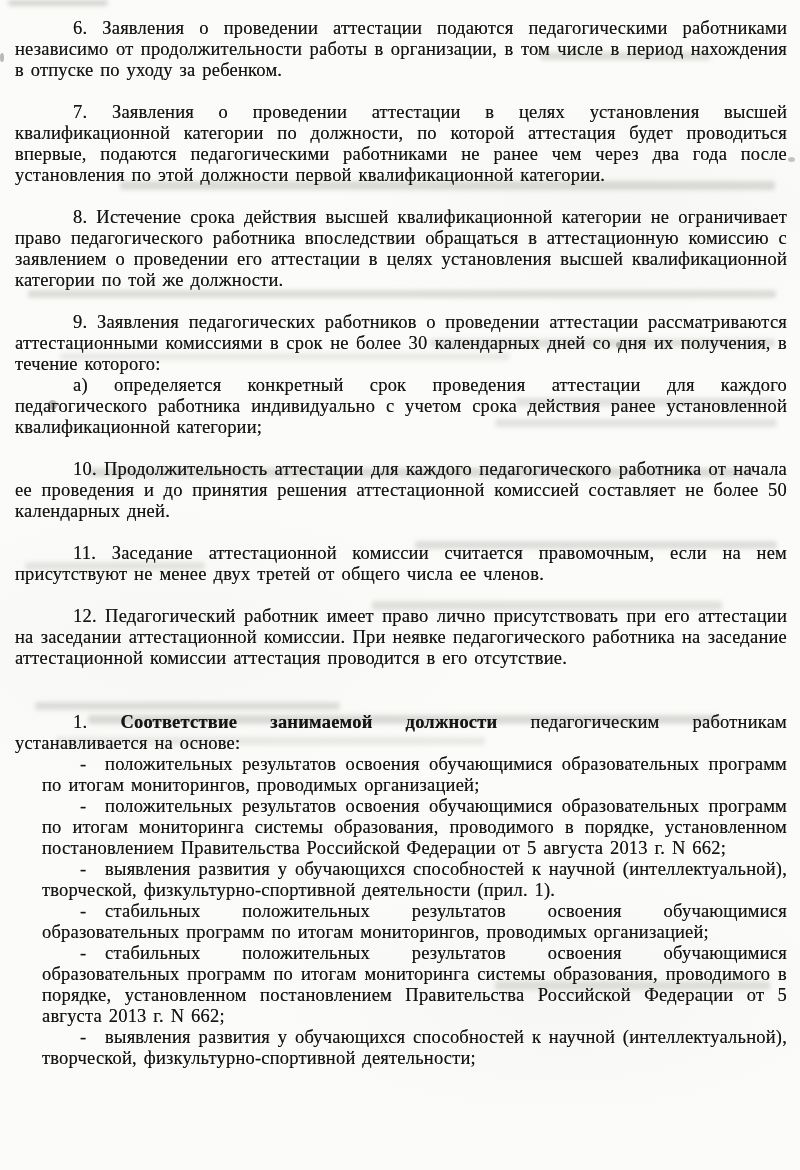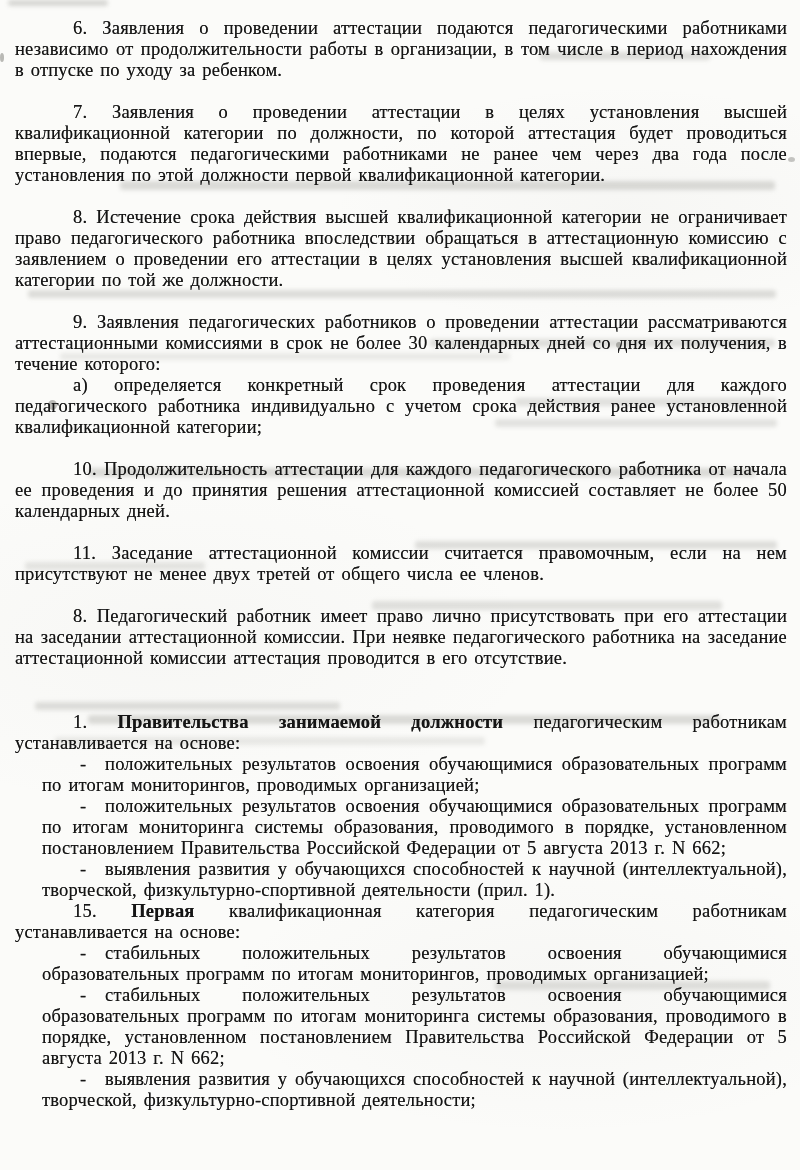--- a/index.html
+++ b/index.html
@@ -81,23 +81,22 @@
   </div>
 
   <div class="text-layer" id="text-layer">
       <p><span>6. Заявления о проведении аттестации подаются педагогическими работниками независимо от продолжительности работы в организации, в том числе в период нахождения в отпуске по уходу за ребенком.</span></p>
       <p class="gap"><span>7. Заявления о проведении аттестации в целях установления высшей квалификационной категории по должности, по которой аттестация будет проводиться впервые, подаются педагогическими работниками не ранее чем через два года после установления по этой должности первой квалификационной категории.</span></p>
       <p class="gap"><span>8. Истечение срока действия высшей квалификационной категории не ограничивает право педагогического работника впоследствии обращаться в аттестационную комиссию с заявлением о проведении его аттестации в целях установления высшей квалификационной категории по той же должности.</span></p>
       <p class="gap"><span>9. Заявления педагогических работников о проведении аттестации рассматриваются аттестационными комиссиями в срок не более 30 календарных дней со дня их получения, в течение которого:</span></p>
       <p><span>а) определяется конкретный срок проведения аттестации для каждого педагогического работника индивидуально с учетом срока действия ранее установленной квалификационной категории;</span></p>
       <p class="gap"><span>10. Продолжительность аттестации для каждого педагогического работника от начала ее проведения и до принятия решения аттестационной комиссией составляет не более 50 календарных дней.</span></p>
       <p class="gap"><span>11. Заседание аттестационной комиссии считается правомочным, если на нем присутствуют не менее двух третей от общего числа ее членов.</span></p>
-      <p class="gap"><span>8. Педагогический работник имеет право лично присутствовать при его аттестации на заседании аттестационной комиссии. При неявке педагогического работника на заседание аттестационной комиссии аттестация проводится в его отсутствие.</span></p>
-      <p class="biggap"><span>1. </span><b>Правительства занимаемой должности</b><span> педагогическим работникам устанавливается на основе:</span></p>
+      <p class="gap"><span>12. Педагогический работник имеет право лично присутствовать при его аттестации на заседании аттестационной комиссии. При неявке педагогического работника на заседание аттестационной комиссии аттестация проводится в его отсутствие.</span></p>
+      <p class="biggap"><span>1. </span><b>Соответствие занимаемой должности</b><span> педагогическим работникам устанавливается на основе:</span></p>
       <p class="item"><span>- положительных результатов освоения обучающимися образовательных программ по итогам мониторингов, проводимых организацией;</span></p>
       <p class="item"><span>- положительных результатов освоения обучающимися образовательных программ по итогам мониторинга системы образования, проводимого в порядке, установленном постановлением Правительства Российской Федерации от 5 августа 2013 г. N 662;</span></p>
       <p class="item"><span>- выявления развития у обучающихся способностей к научной (интеллектуальной), творческой, физкультурно-спортивной деятельности (прил. 1).</span></p>
-      <p><span>15. </span><b>Первая</b><span> квалификационная категория педагогическим работникам устанавливается на основе:</span></p>
       <p class="item"><span>- стабильных положительных результатов освоения обучающимися образовательных программ по итогам мониторингов, проводимых организацией;</span></p>
       <p class="item"><span>- стабильных положительных результатов освоения обучающимися образовательных программ по итогам мониторинга системы образования, проводимого в порядке, установленном постановлением Правительства Российской Федерации от 5 августа 2013 г. N 662;</span></p>
       <p class="item"><span>- выявления развития у обучающихся способностей к научной (интеллектуальной), творческой, физкультурно-спортивной деятельности;</span></p>
     </div>
 </div>
 
 </body></html>

